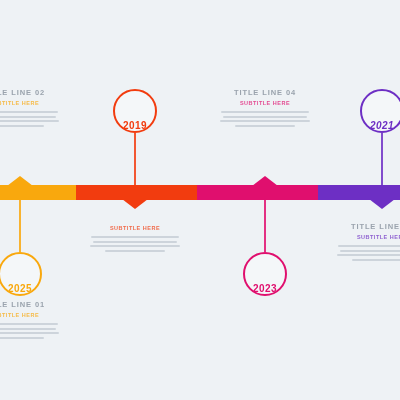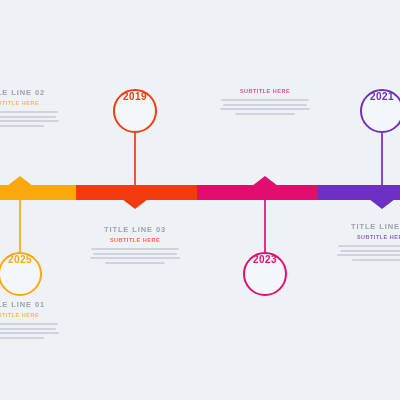--- a/index.html
+++ b/index.html
@@ -30,21 +30,21 @@
   
   .conn{position:absolute;width:1.5px;}
 
   
   .circle{
     position:absolute;
     width:44px;height:44px;
     border-radius:50%;
     border:2.5px solid #ccc;
     background:#f4f7f9;
-    display:flex;align-items:flex-start;justify-content:center;
+    display:flex;align-items:flex-end;justify-content:center;
     box-sizing:border-box;
   }
   .circle span{
     font-size:10px;
     font-weight:700;
     letter-spacing:.4px;
   }
 
   
   .block{position:absolute;width:96px;}
@@ -106,45 +106,45 @@
       <div class="circle" style="left: -2px; top: 252px; border-color: rgb(249, 168, 13);">
         <span style="color: rgb(249, 168, 13);">2025</span>
       </div>
       <div class="circle" style="left: 113px; top: 89px; border-color: rgb(242, 60, 15);">
         <span style="color: rgb(242, 60, 15);">2019</span>
       </div>
       <div class="circle" style="left: 243px; top: 252px; border-color: rgb(224, 15, 110);">
         <span style="color: rgb(224, 15, 110);">2023</span>
       </div>
       <div class="circle" style="left: 360px; top: 89px; border-color: rgb(109, 47, 196);">
-        <span style="color: rgb(109, 47, 196);">2021</span>
+        <span style="color: rgb(109, 47, 196); font-style: italic;">2021</span>
       </div>
     </div>
   <div id="blocks-layer">
       <div class="block" style="left: -34px; top: 300px;">
         <div class="title">TITLE LINE 01</div>
         <div class="sub" style="color: rgb(249, 168, 13);">SUBTITLE HERE</div>
         <div class="body">
           <div class="ln w1"></div>
           <div class="ln w2"></div>
           <div class="ln w3"></div>
           <div class="ln w4"></div>
         </div>
       </div>
       <div class="block" style="left: 87px; top: 225px;">
-        <div class="title">TITLE LINE 03</div>
         <div class="sub" style="color: rgb(242, 60, 15);">SUBTITLE HERE</div>
         <div class="body">
           <div class="ln w1"></div>
           <div class="ln w2"></div>
           <div class="ln w3"></div>
           <div class="ln w4"></div>
         </div>
       </div>
       <div class="block" style="left: 217px; top: 88px;">
+        <div class="title">TITLE LINE 04</div>
         <div class="sub" style="color: rgb(224, 15, 110);">SUBTITLE HERE</div>
         <div class="body">
           <div class="ln w1"></div>
           <div class="ln w2"></div>
           <div class="ln w3"></div>
           <div class="ln w4"></div>
         </div>
       </div>
       <div class="block" style="left: 334px; top: 222px;">
         <div class="title">TITLE LINE 05</div>

